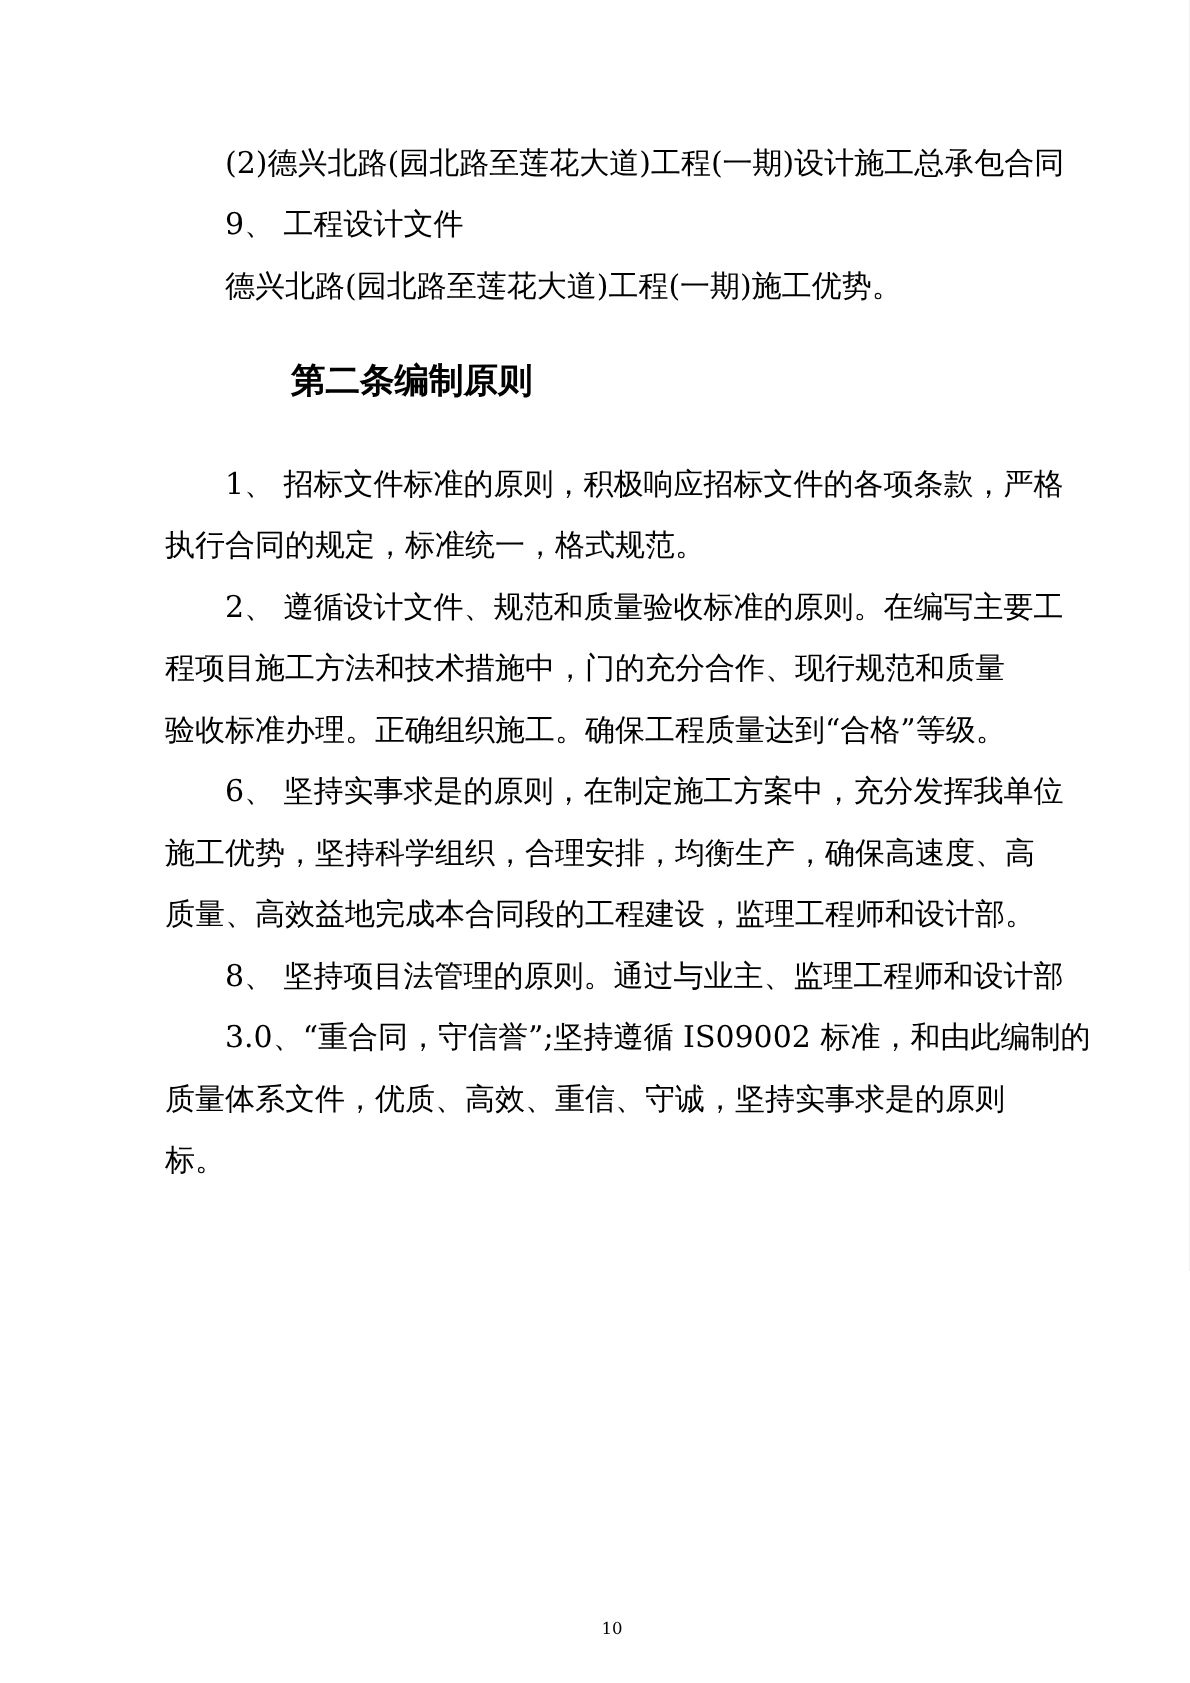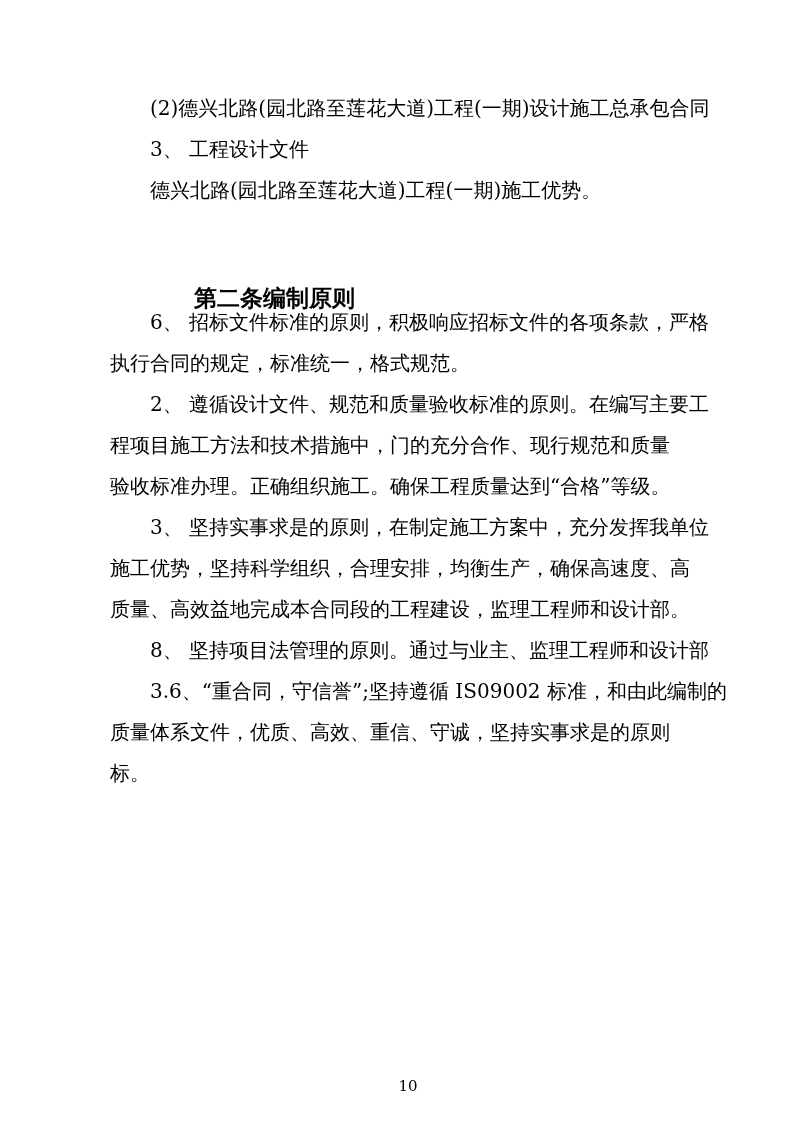--- a/index.html
+++ b/index.html
@@ -16,21 +16,21 @@
     overflow: hidden;
     font-family: "DejaVu Serif", "Liberation Serif", serif;
     color: #000000;
   }
   .text-col {
     position: absolute;
     left: 110px;
     width: 578px;
   }
   .intro-block   { top: 88px; }
-  .heading-block { top: 238px; margin-top: 44px; }
+  .heading-block { top: 238px; }
   .body-block    { top: 302px; }
   .line {
     height: 41px;
     line-height: 41px;
     font-size: 20px;
     white-space: nowrap;
     letter-spacing: 0px;
   }
   .indent {
     text-indent: 2em;
@@ -43,49 +43,49 @@
     white-space: nowrap;
   }
   .page-footer {
     position: absolute;
     top: 1078px;
     left: 110px;
     width: 578px;
     text-align: center;
     padding-left: 18px;
     box-sizing: border-box;
-    font-size: 15px;
+    font-size: 11px;
     line-height: 16px;
   }
 </style>
 </head>
 <body>
 
 <div class="page">
 
   <div class="text-col intro-block">
     <div class="line indent">(2)德兴北路(园北路至莲花大道)工程(一期)设计施工总承包合同</div>
-    <div class="line indent">3、 工程设计文件</div>
+    <div class="line indent">9、 工程设计文件</div>
     <div class="line indent">德兴北路(园北路至莲花大道)工程(一期)施工优势。</div>
   </div>
 
   <div class="text-col heading-block">
     <div class="section-heading">第二条编制原则</div>
   </div>
 
   <div class="text-col body-block">
-    <div class="line indent">6、 招标文件标准的原则，积极响应招标文件的各项条款，严格</div>
+    <div class="line indent">1、 招标文件标准的原则，积极响应招标文件的各项条款，严格</div>
     <div class="line">执行合同的规定，标准统一，格式规范。</div>
     <div class="line indent">2、 遵循设计文件、规范和质量验收标准的原则。在编写主要工</div>
     <div class="line">程项目施工方法和技术措施中，门的充分合作、现行规范和质量</div>
     <div class="line">验收标准办理。正确组织施工。确保工程质量达到“合格”等级。</div>
-    <div class="line indent">3、 坚持实事求是的原则，在制定施工方案中，充分发挥我单位</div>
+    <div class="line indent">6、 坚持实事求是的原则，在制定施工方案中，充分发挥我单位</div>
     <div class="line">施工优势，坚持科学组织，合理安排，均衡生产，确保高速度、高</div>
     <div class="line">质量、高效益地完成本合同段的工程建设，监理工程师和设计部。</div>
     <div class="line indent">8、 坚持项目法管理的原则。通过与业主、监理工程师和设计部</div>
-    <div class="line indent">3.6、“重合同，守信誉”;坚持遵循 IS09002 标准，和由此编制的</div>
+    <div class="line indent">3.0、“重合同，守信誉”;坚持遵循 IS09002 标准，和由此编制的</div>
     <div class="line">质量体系文件，优质、高效、重信、守诚，坚持实事求是的原则</div>
     <div class="line">标。</div>
   </div>
 
   <div class="page-footer">10</div>
 
 </div>
 
 </body></html>

